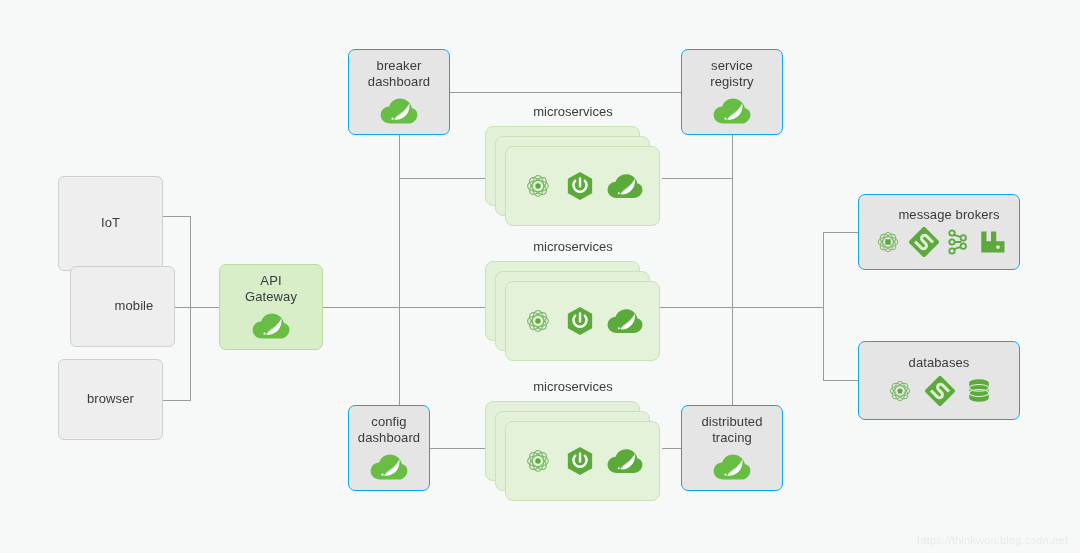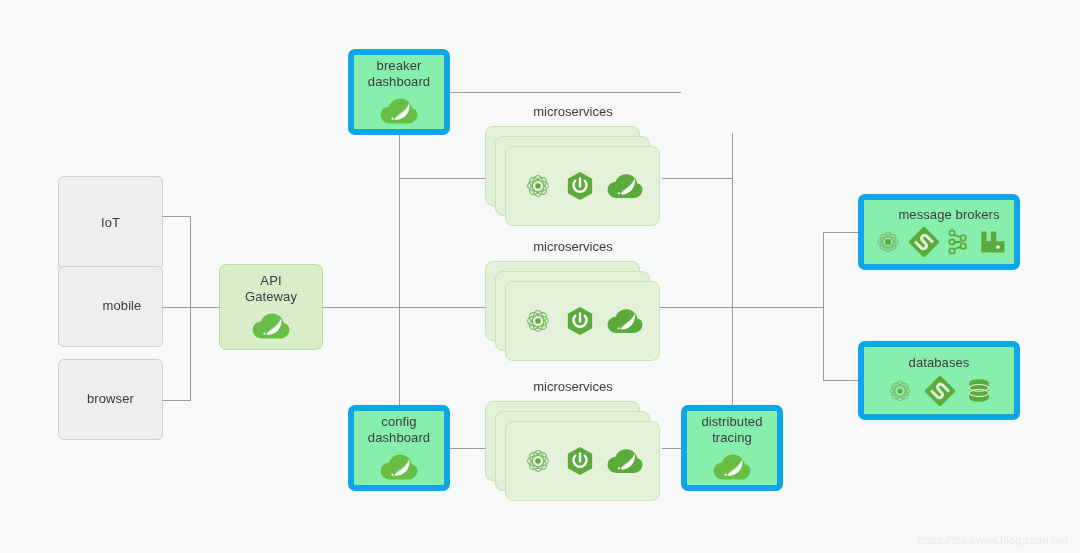--- a/index.html
+++ b/index.html
@@ -31,22 +31,22 @@
     justify-content: center;
   }
   .client-box {
     background: #eeeeef;
     border: 1px solid #cfd0d1;
     border-radius: 6px;
     color: #3b3b3b;
     font-size: 13px;
   }
   .green-box {
-    background: #86efac;
-    border: 6px solid #0ea5e9;
+    background: #e5e5e5;
+    border: 1px solid #0ea5e9;
     border-radius: 7px;
     color: #3b3b3b;
     font-size: 13px;
   }
   .gw-box {
     background: #d8eec9;
     border: 1px solid #b9dc9f;
   }
   .node-label {
     text-align: center;
@@ -124,21 +124,21 @@
       <path d="M823 232 V380"></path>
       <path d="M823 232 H858"></path>
       <path d="M823 380 H858"></path>
     </g>
   </svg>
 
   <div class="node client-box" style="left:58px; top:176px; width:105px; height:95px;">
     <div class="node-label">IoT</div>
   </div>
 
-  <div class="node client-box" style="left:58px; top:266px; width:105px; height:81px;padding-left:23px;">
+  <div class="node client-box" style="left:70px; top:266px; width:105px; height:81px;padding-left:23px;">
     <div class="node-label">mobile</div>
   </div>
 
   <div class="node client-box" style="left:58px; top:359px; width:105px; height:81px;">
     <div class="node-label">browser</div>
   </div>
 
   <div class="node green-box gw-box" style="left:219px; top:264px; width:104px; height:86px;">
     <div class="node-label">
       <div>API</div>
@@ -166,22 +166,38 @@
         <svg class="icon" width="40" height="30" viewBox="0 0 48 36">
           <path d="M13.5 33C6.6 33 2 28.6 2 22.8 2 17 6.6 12.8 12.2 12.6 14.4 6.2 20.4 2.5 27 3.2c6.4.7 11.4 5.4 12.6 11.5 4.2.8 6.9 4.3 6.4 8.6C45.5 28.2 41.5 33 35 33z" fill="#68bd45"></path>
           <path d="M36.4 8.6c.9 6.8-1.4 12.6-6 16.4-4.1 3.4-9 4.2-12.2 3.2 1.2-2.1 3.3-4.5 6.4-7 3.6-2.9 7.9-5.7 11.8-12.6z" fill="#ffffff"></path>
           <path d="M36.4 8.6c-3.3 7.7-8.2 11.6-12 14.6-2.3 1.9-4.2 3.6-5.4 5.4 0 0 5.6-9.1 17.4-20z" fill="#68bd45" opacity=".55"></path>
           <circle cx="16.2" cy="27.2" r="1.3" fill="#ffffff"></circle>
         </svg>
       </span>
     </div>
   </div>
 
-
-  <div class="node green-box" style="left:348px; top:405px; width:102px; height:86px;">
+  <div class="node green-box" style="left:681px; top:49px; width:102px; height:86px;">
+    <div class="node-label">
+      <div>service</div>
+      <div>registry</div>
+    </div>
+    <div class="node-icons" style="margin-top:6px;">
+      <span>
+        <svg class="icon" width="40" height="30" viewBox="0 0 48 36">
+          <path d="M13.5 33C6.6 33 2 28.6 2 22.8 2 17 6.6 12.8 12.2 12.6 14.4 6.2 20.4 2.5 27 3.2c6.4.7 11.4 5.4 12.6 11.5 4.2.8 6.9 4.3 6.4 8.6C45.5 28.2 41.5 33 35 33z" fill="#68bd45"></path>
+          <path d="M36.4 8.6c.9 6.8-1.4 12.6-6 16.4-4.1 3.4-9 4.2-12.2 3.2 1.2-2.1 3.3-4.5 6.4-7 3.6-2.9 7.9-5.7 11.8-12.6z" fill="#ffffff"></path>
+          <path d="M36.4 8.6c-3.3 7.7-8.2 11.6-12 14.6-2.3 1.9-4.2 3.6-5.4 5.4 0 0 5.6-9.1 17.4-20z" fill="#68bd45" opacity=".55"></path>
+          <circle cx="16.2" cy="27.2" r="1.3" fill="#ffffff"></circle>
+        </svg>
+      </span>
+    </div>
+  </div>
+
+  <div class="node green-box" style="left:348px; top:405px; width:82px; height:86px;">
     <div class="node-label">
       <div>config</div>
       <div>dashboard</div>
     </div>
     <div class="node-icons" style="margin-top:6px;">
       <span>
         <svg class="icon" width="40" height="30" viewBox="0 0 48 36">
           <path d="M13.5 33C6.6 33 2 28.6 2 22.8 2 17 6.6 12.8 12.2 12.6 14.4 6.2 20.4 2.5 27 3.2c6.4.7 11.4 5.4 12.6 11.5 4.2.8 6.9 4.3 6.4 8.6C45.5 28.2 41.5 33 35 33z" fill="#68bd45"></path>
           <path d="M36.4 8.6c.9 6.8-1.4 12.6-6 16.4-4.1 3.4-9 4.2-12.2 3.2 1.2-2.1 3.3-4.5 6.4-7 3.6-2.9 7.9-5.7 11.8-12.6z" fill="#ffffff"></path>
           <path d="M36.4 8.6c-3.3 7.7-8.2 11.6-12 14.6-2.3 1.9-4.2 3.6-5.4 5.4 0 0 5.6-9.1 17.4-20z" fill="#68bd45" opacity=".55"></path>

